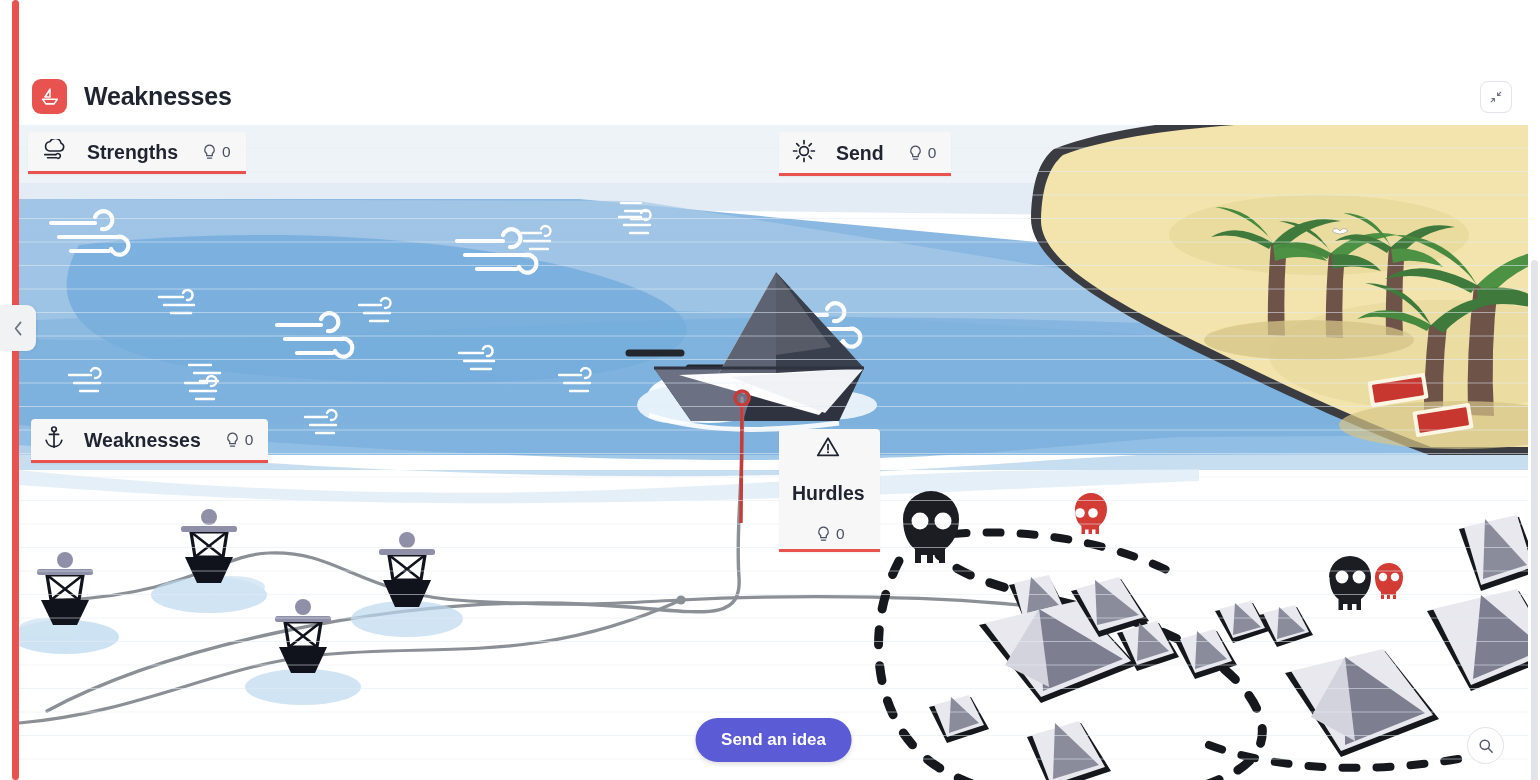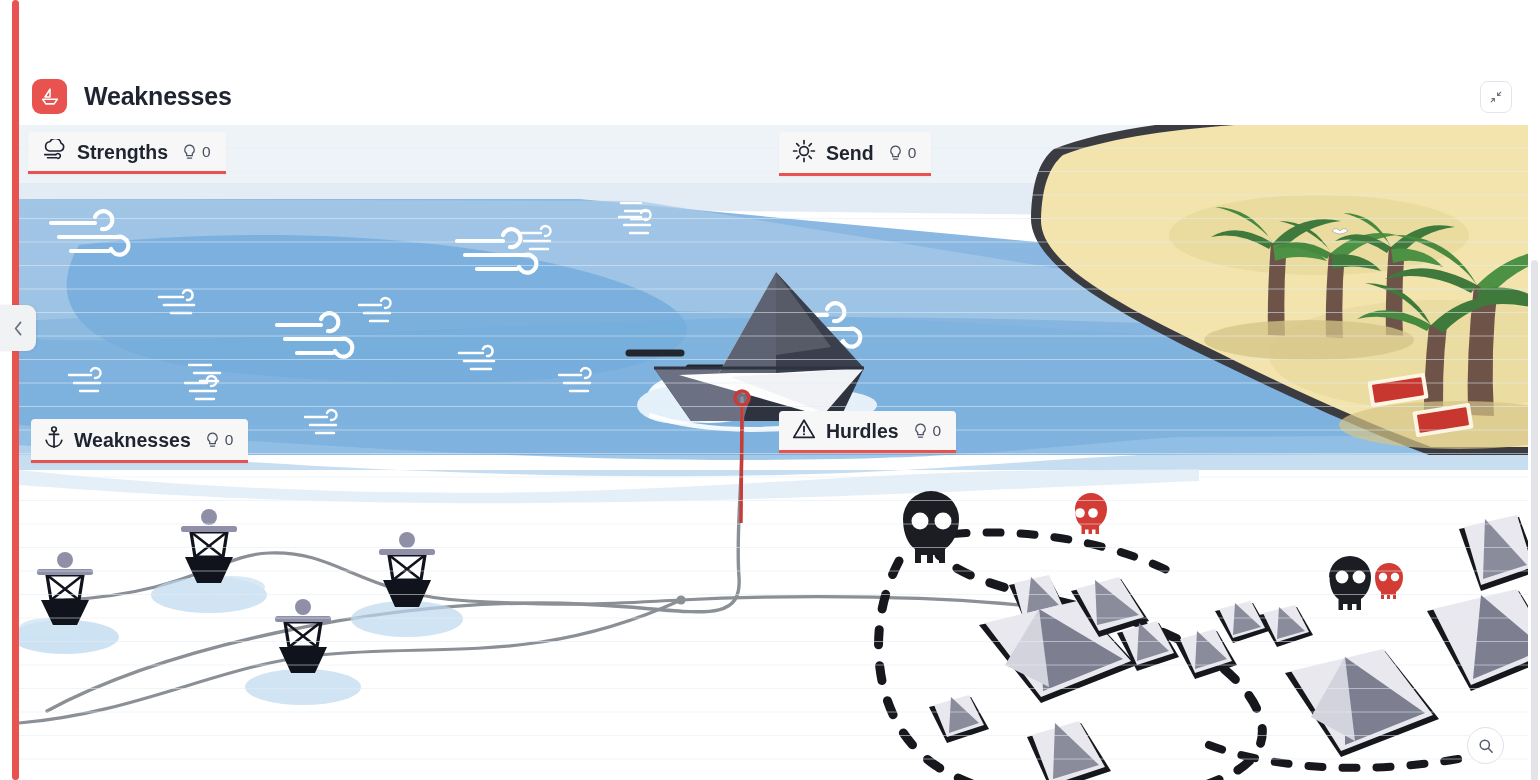--- a/index.html
+++ b/index.html
@@ -75,36 +75,36 @@
   
   .board {
     position: absolute; left: 19px; top: 125px; right: 12px; bottom: 0;
     overflow: hidden; background: #fff;
   }
   .board-svg { position: absolute; left: 0; top: 0; width: 1509px; height: 655px; display:block; }
 
   
   .tab {
     position: absolute; z-index: 20;
-    display: flex; align-items: center; gap: 10px;
+    display: flex; align-items: center; gap: 20px;
     background: #f7f7f8;
     border-bottom: 3px solid #e8534f;
     padding: 7px 15px 6px 13px;
     border-radius: 4px 4px 0 0;
     cursor: pointer;
     box-shadow: 0 1px 2px rgba(0,0,0,.05);
   }
   .tab .tlabel { font-size: 19.5px; font-weight: bold; color: #1f2430; white-space: nowrap; }
   .tab .tcount { font-size: 15.5px; color: #4b5162; margin-left: 2px; }
   .tab .bulb { display: flex; align-items: center; gap: 4px; margin-left: 5px; }
 
   #tab-strengths  { left: 9px;  top: 7px; }
   #tab-goals      { left: 760px; top: 7px; }
   #tab-weaknesses { left: 12px;  top: 294px; }
-  #tab-hurdles    { left: 760px; top: 286px; }
+  #tab-hurdles    { left: 760px; top: 304px; flex-direction: column; }
 
   
   .collapse-handle {
     position: absolute; left: 0px; top: 305px; width: 36px; height: 46px;
     background: #f1f2f4; border-radius: 0 9px 9px 0;
     display: flex; align-items: center; justify-content: center;
     cursor: pointer; z-index: 45;
     box-shadow: 1px 0 3px rgba(0,0,0,.08);
   }
 
@@ -545,20 +545,21 @@
       <span class="tlabel">Hurdles</span>
       <span class="bulb">
         <svg width="13" height="17" viewBox="0 0 13 17" aria-hidden="true">
           <path d="M6.5 1.2 a4.6 4.6 0 0 1 2.8 8.3 l0 2.1 l-5.6 0 l0 -2.1 a4.6 4.6 0 0 1 2.8 -8.3 z" fill="none" stroke="#4b5162" stroke-width="1.25"></path>
           <path d="M4.4 14.1 h4.2" stroke="#4b5162" stroke-width="1.25" stroke-linecap="round"></path>
         </svg>
         <span class="tcount">0</span>
       </span>
     </div>
 
+    <button class="send-idea">Send an idea</button>
 
     <button class="search-fab">
       <svg width="16" height="16" viewBox="0 0 16 16" aria-hidden="true">
         <circle cx="6.8" cy="6.8" r="4.6" fill="none" stroke="#555b66" stroke-width="1.5"></circle>
         <path d="M10.3 10.3 L14.2 14.2" stroke="#555b66" stroke-width="1.5" stroke-linecap="round"></path>
       </svg>
     </button>
   </div>
 
   <div class="scrollbar-track">

